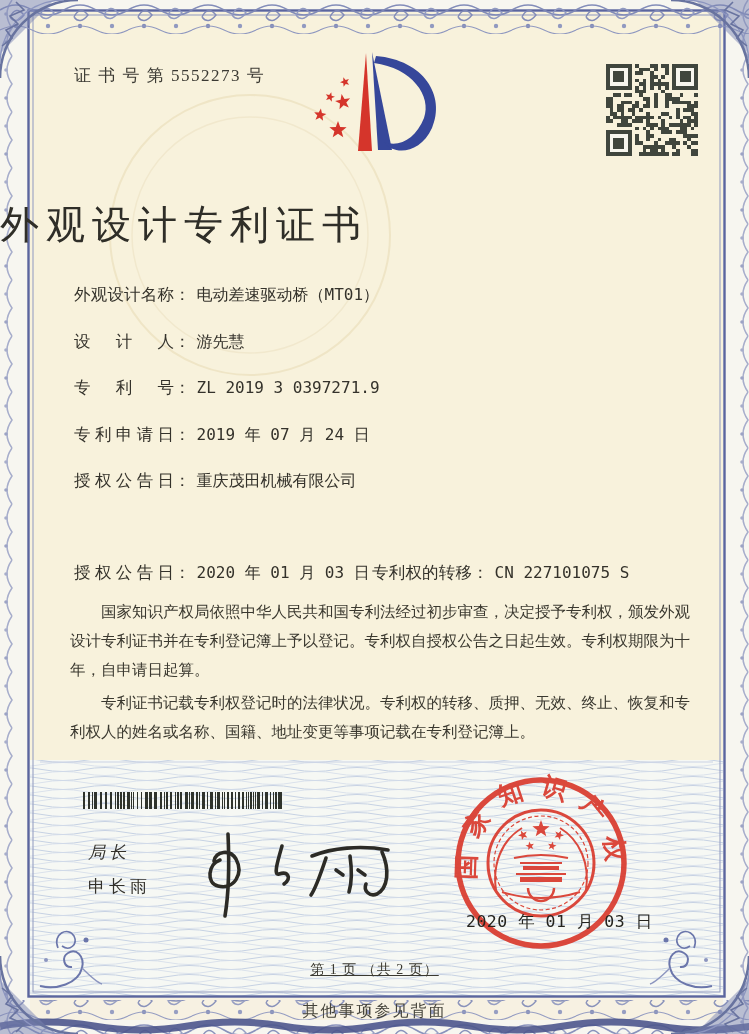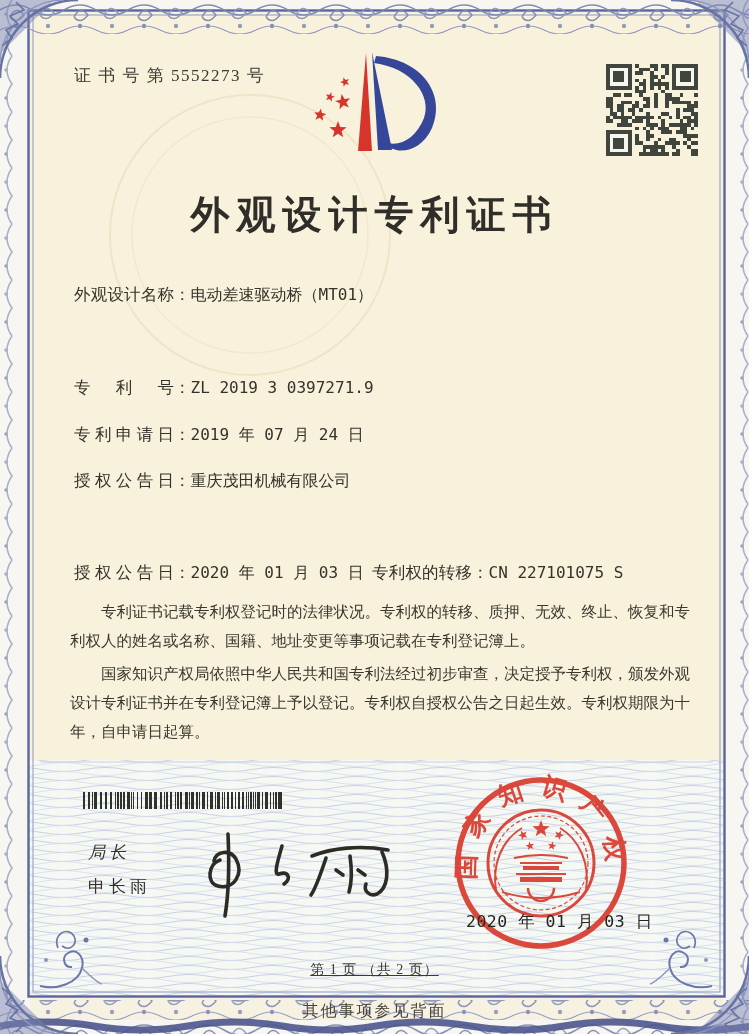--- a/index.html
+++ b/index.html
@@ -4,25 +4,25 @@
 <style>
   html,body{margin:0;padding:0;background:#e9e9e6;}
   .page{position:relative;width:749px;height:1034px;margin:0 auto;background:#fca5a5;overflow:hidden;
         font-family:"Liberation Serif","DejaVu Serif",serif;color:#32302a;}
   .page *{box-sizing:border-box;}
   #decor{position:absolute;left:0;top:0;z-index:0;}
   .layer{position:absolute;z-index:2;}
   .certno{left:74px;top:64px;font-size:17px;letter-spacing:1.5px;color:#3b3a33;white-space:nowrap;}
   .logo{left:306px;top:44px;}
   .qr{left:606px;top:64px;}
-  .title{left:0;top:188px;width:749px;text-align:center;font-size:39px;font-weight:bold;
+  .title{left:0;top:198px;width:749px;text-align:left;font-size:39px;font-weight:normal;
          letter-spacing:7px;color:#2f2e28;}
   .frow{left:74px;font-size:16.5px;color:#34322b;white-space:nowrap;width:640px;}
   .flabel{display:inline-block;width:100px;text-align:justify;text-align-last:justify;}
-  .fvalue{margin-left:0;font-family:"DejaVu Sans Mono","Liberation Serif",serif;font-size:16px;}
+  .fvalue{margin-left:6px;font-family:"DejaVu Sans Mono","Liberation Serif",serif;font-size:16px;}
   .group2{position:absolute;left:298px;top:0;}
   .paras{left:70px;top:597px;width:620px;font-size:15.5px;line-height:29px;color:#3a382f;text-align:justify;}
   .paras p{margin:0 0 4px 0;text-indent:2em;}
   .sig-title{left:88px;top:841px;font-size:17px;letter-spacing:4px;color:#33312b;font-style:italic;}
   .sig-name{left:88px;top:875px;font-size:17px;letter-spacing:4px;color:#33312b;}
   .signature{left:198px;top:828px;}
   .seal{left:450px;top:772px;opacity:.92;}
   .sealtxt{font-size:25px;font-weight:bold;fill:#d93a2d;letter-spacing:15px;
            font-family:"Liberation Serif",serif;}
   .seal-date{left:466px;top:911px;font-size:16.5px;letter-spacing:.5px;color:#25241f;
@@ -342,37 +342,40 @@
       <rect x="0" y="66.24000000000001" width="25.76" height="25.76" fill="#40463d"></rect>
       <rect x="3.68" y="69.92" width="18.400000000000002" height="18.400000000000002" fill="#f7f6ee"></rect>
       <rect x="7.36" y="73.60000000000001" width="11.040000000000001" height="11.040000000000001" fill="#40463d"></rect>
     </svg>
 
   <div class="layer title">外观设计专利证书</div>
 
   <div class="layer frow" style="top:284px">
     <span class="flabel">外观设计名称</span><span>：</span><span class="fvalue">电动差速驱动桥（MT01）</span>
   </div>
+  <div class="layer frow" style="top:331px">
+    <span class="flabel">设计人</span><span>：</span><span class="fvalue">游先慧</span>
+  </div>
   <div class="layer frow" style="top:377px">
     <span class="flabel">专利号</span><span>：</span><span class="fvalue">ZL 2019 3 0397271.9</span>
   </div>
   <div class="layer frow" style="top:424px">
     <span class="flabel">专利申请日</span><span>：</span><span class="fvalue">2019 年 07 月 24 日</span>
   </div>
   <div class="layer frow" style="top:470px">
     <span class="flabel">授权公告日</span><span>：</span><span class="fvalue">重庆茂田机械有限公司</span>
   </div>
   <div class="layer frow" style="top:562px">
     <span class="flabel">授权公告日</span><span>：</span><span class="fvalue">2020 年 01 月 03 日</span>
     <span class="group2"><span class="flabel">专利权的转移</span><span>：</span><span class="fvalue">CN 227101075 S</span></span>
   </div>
 
   <div class="layer paras">
+    <p>国家知识产权局依照中华人民共和国专利法经过初步审查，决定授予专利权，颁发外观设计专利证书并在专利登记簿上予以登记。专利权自授权公告之日起生效。专利权期限为十年，自申请日起算。</p>
     <p>专利证书记载专利权登记时的法律状况。专利权的转移、质押、无效、终止、恢复和专利权人的姓名或名称、国籍、地址变更等事项记载在专利登记簿上。</p>
-    <p>国家知识产权局依照中华人民共和国专利法经过初步审查，决定授予专利权，颁发外观设计专利证书并在专利登记簿上予以登记。专利权自授权公告之日起生效。专利权期限为十年，自申请日起算。</p>
   </div>
 
   <svg class="layer" id="barsvg" style="left:83px;top:792px" width="200" height="17" viewBox="0 0 200 17" shape-rendering="crispEdges">
       <rect x="0" y="0" width="2" height="17" fill="#2f332c"></rect>
       <rect x="5" y="0" width="2" height="17" fill="#2f332c"></rect>
       <rect x="9" y="0" width="1" height="17" fill="#2f332c"></rect>
       <rect x="11" y="0" width="3" height="17" fill="#2f332c"></rect>
       <rect x="17" y="0" width="2" height="17" fill="#2f332c"></rect>
       <rect x="22" y="0" width="2" height="17" fill="#2f332c"></rect>
       <rect x="27" y="0" width="2" height="17" fill="#2f332c"></rect>

